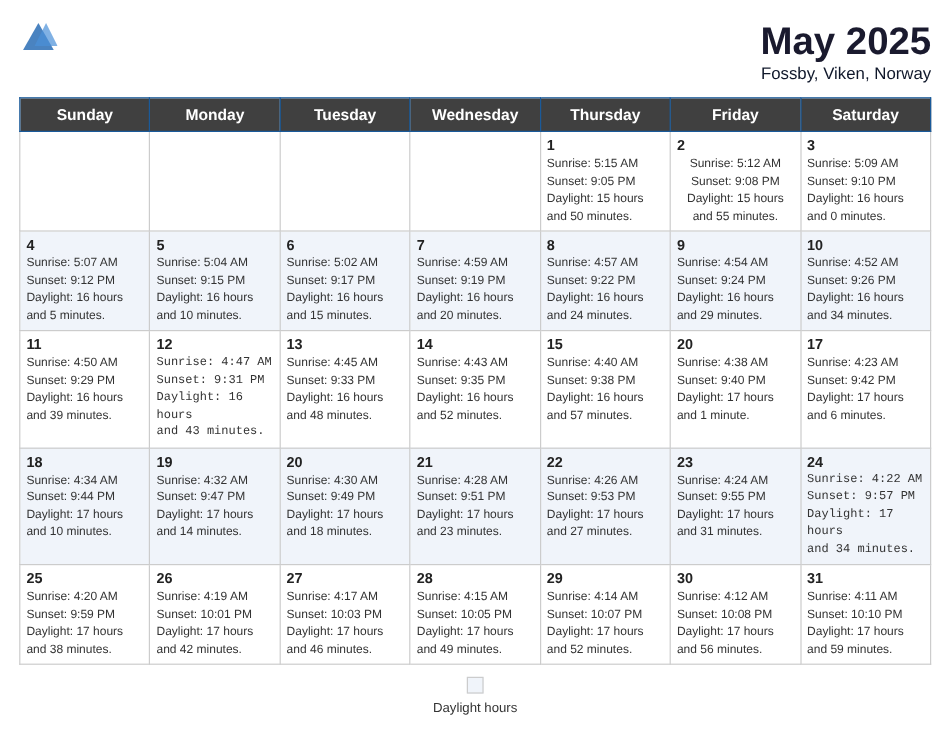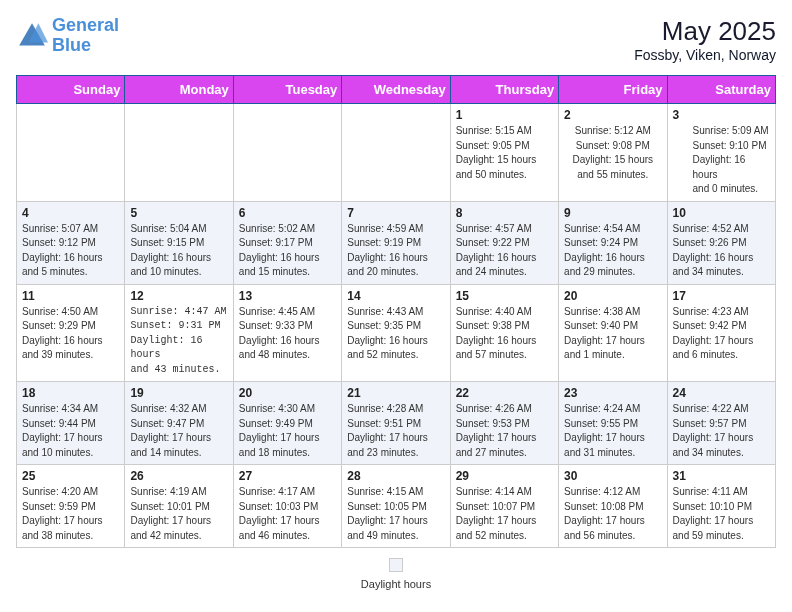--- a/index.html
+++ b/index.html
@@ -31,39 +31,39 @@
       color: #4a90d9;
     }
     .logo-icon {
       width: 32px;
       height: 32px;
     }
     .title-block {
       text-align: right;
     }
     .month-title {
-      font-size: 26px;
-      font-weight: normal;
+      font-size: 32px;
+      font-weight: bold;
       color: #1a1a2e;
     }
     .location {
       font-size: 14px;
       color: #0f172a;
     }
     .calendar {
       width: 100%;
       border-collapse: collapse;
     }
     .calendar th {
-      background: #d946ef;
+      background: #404040;
       color: #fff;
       font-size: 13px;
       font-weight: bold;
       padding: 6px 4px;
-      text-align: right;
+      text-align: center;
       border: 1px solid #1a5a9a;
     }
     .calendar td {
       border: 1px solid #ccc;
       vertical-align: top;
       padding: 4px 5px;
       width: 108px;
       min-height: 80px;
       font-size: 10.5px;
       color: #222;
@@ -105,24 +105,20 @@
   </style>
 </head>
 <body>
 
 <div class="header">
   <div class="logo">
     <svg class="logo-icon" viewBox="0 0 40 40">
       <polygon points="20,4 36,32 4,32" fill="#2a6db5" opacity="0.85"></polygon>
       <polygon points="28,4 40,28 16,28" fill="#4a90d9" opacity="0.7"></polygon>
     </svg>
-    <div class="logo-text">
-      <div><span>General</span></div>
-      <div style="color:#4a90d9">Blue</div>
-    </div>
   </div>
   <div class="title-block">
     <div class="month-title">May 2025</div>
     <div class="location">Fossby, Viken, Norway</div>
   </div>
 </div>
 
 <table class="calendar">
   <thead>
     <tr>
@@ -150,21 +146,21 @@
         </td>
         <td>
           <span class="day-number">2</span>
           <div class="day-info" style="white-space: pre-line; text-align: center;">Sunrise: 5:12 AM
 Sunset: 9:08 PM
 Daylight: 15 hours
 and 55 minutes.</div>
         </td>
         <td>
           <span class="day-number">3</span>
-          <div class="day-info" style="white-space: pre-line; margin-left: 20px;">Sunrise: 5:09 AM
+          <div class="day-info" style="white-space: pre-line;">Sunrise: 5:09 AM
 Sunset: 9:10 PM
 Daylight: 16 hours
 and 0 minutes.</div>
         </td>
       </tr>
       <tr>
         <td>
           <span class="day-number">4</span>
           <div class="day-info" style="white-space: pre-line;">Sunrise: 5:07 AM
 Sunset: 9:12 PM
@@ -303,21 +299,21 @@
         </td>
         <td>
           <span class="day-number">23</span>
           <div class="day-info" style="white-space: pre-line;">Sunrise: 4:24 AM
 Sunset: 9:55 PM
 Daylight: 17 hours
 and 31 minutes.</div>
         </td>
         <td>
           <span class="day-number">24</span>
-          <div class="day-info" style="white-space: pre-line;">Sunrise: 4:22 AM
+          <div class="day-info" style="white-space: pre-line; font-family: Liberation Mono, monospace;">Sunrise: 4:22 AM
 Sunset: 9:57 PM
 Daylight: 17 hours
 and 34 minutes.</div>
         </td>
       </tr>
       <tr>
         <td>
           <span class="day-number">25</span>
           <div class="day-info" style="white-space: pre-line;">Sunrise: 4:20 AM
 Sunset: 9:59 PM

